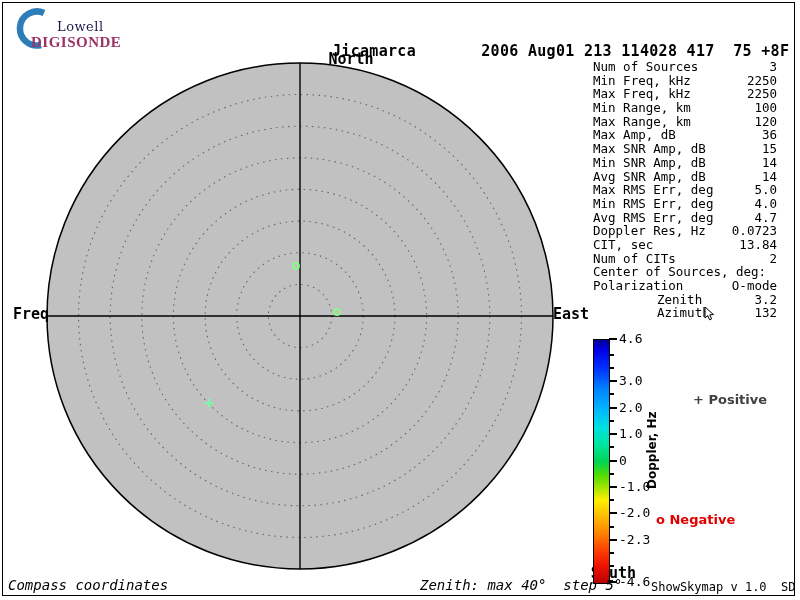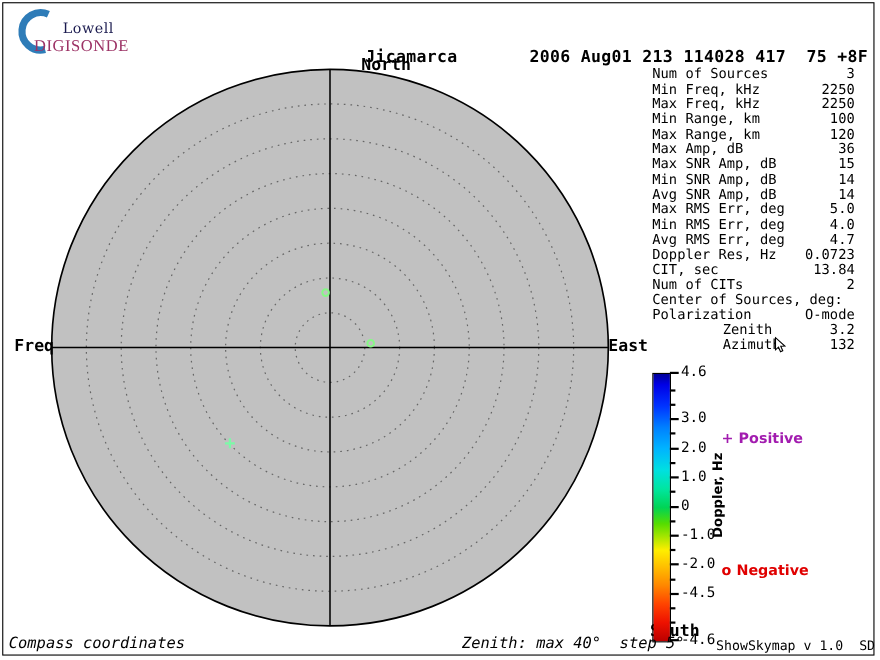--- a/index.html
+++ b/index.html
@@ -4,21 +4,21 @@
 <style>
   html,body{margin:0;padding:0;}
   body{
     width:800px;height:600px;position:relative;background:#ffffff;
     font-family:"DejaVu Sans Mono", monospace;color:#000;overflow:hidden;
   }
   .frame{position:absolute;left:2px;top:2px;width:791px;height:592px;border:1px solid #000;}
   
   .logo{position:absolute;left:10px;top:6px;width:200px;height:46px;}
   .logo-lowell{position:absolute;left:47px;top:13px;font-family:"DejaVu Serif",serif;font-size:13px;color:#1b1b4f;letter-spacing:.5px;}
-  .logo-digisonde{position:absolute;left:21px;top:28px;font-family:"Liberation Serif",serif;font-weight:normal;font-size:15px;color:#9c3265;letter-spacing:.5px;}
+  .logo-digisonde{position:absolute;left:21px;top:28px;font-family:"Liberation Serif",serif;font-weight:bold;font-size:15px;color:#9c3265;letter-spacing:.5px;}
   
   .header{position:absolute;left:332px;top:6px;font-weight:bold;font-size:15px;line-height:18px;letter-spacing:.3px;white-space:pre;}
   
   .dir{position:absolute;font-weight:bold;font-size:15px;}
   .dir-north{left:0;top:50px;width:702px;text-align:center;}
   .dir-south{left:0;top:564px;width:600px;text-align:right;padding-left:36px;}
   .dir-west{left:13px;top:305px;}
   .dir-east{left:553px;top:305px;}
   
   .stats{position:absolute;left:593px;top:60px;width:184px;font-size:12.5px;line-height:13.7px;}
@@ -117,37 +117,37 @@
     <div class="cbar-tick-label" style="top: 400.674px;">2.0</div>
     <div class="cbar-tick" style="left: 609px; width: 8px; top: 433.087px;"></div>
     <div class="cbar-tick-label" style="top: 427.087px;">1.0</div>
     <div class="cbar-tick" style="left: 609px; width: 8px; top: 459.5px;"></div>
     <div class="cbar-tick-label" style="top: 453.5px;">0</div>
     <div class="cbar-tick" style="left: 609px; width: 8px; top: 485.913px;"></div>
     <div class="cbar-tick-label" style="top: 479.913px;">-1.0</div>
     <div class="cbar-tick" style="left: 609px; width: 8px; top: 512.326px;"></div>
     <div class="cbar-tick-label" style="top: 506.326px;">-2.0</div>
     <div class="cbar-tick" style="left: 609px; width: 8px; top: 538.739px;"></div>
-    <div class="cbar-tick-label" style="top: 532.739px;">-4.5</div>
+    <div class="cbar-tick-label" style="top: 532.739px;">-2.3</div>
     <div class="cbar-tick" style="left: 609px; width: 8px; top: 581px;"></div>
     <div class="cbar-tick-label" style="top: 575px;">-4.6</div>
     <div class="cbar-tick" style="left: 609px; width: 5px; top: 353.848px;"></div>
     <div class="cbar-tick" style="left: 609px; width: 5px; top: 367.054px;"></div>
     <div class="cbar-tick" style="left: 609px; width: 5px; top: 393.467px;"></div>
     <div class="cbar-tick" style="left: 609px; width: 5px; top: 419.88px;"></div>
     <div class="cbar-tick" style="left: 609px; width: 5px; top: 446.293px;"></div>
     <div class="cbar-tick" style="left: 609px; width: 5px; top: 472.707px;"></div>
     <div class="cbar-tick" style="left: 609px; width: 5px; top: 499.12px;"></div>
     <div class="cbar-tick" style="left: 609px; width: 5px; top: 525.533px;"></div>
     <div class="cbar-tick" style="left: 609px; width: 5px; top: 551.946px;"></div>
     <div class="cbar-tick" style="left: 609px; width: 5px; top: 565.152px;"></div>
   </div>
 <div class="cbar-title">Doppler, Hz</div>
 
-<div class="legend legend-pos" style="color: #a21caf;"><span>+</span> <span>Positive</span></div>
+<div class="legend legend-pos" style="color: #404040; margin-left: 37px;"><span>+</span> <span>Positive</span></div>
 <div class="legend legend-neg" style="color: rgb(224, 0, 0);"><span>o</span> <span>Negative</span></div>
 
 <svg class="cursor" width="14" height="16">
   <path d="M1,1 L1,12 L3.7,9.6 L5.6,13.8 L7.6,12.9 L5.8,8.8 L9.5,8.6 Z" fill="#fff" stroke="#000" stroke-width="1"></path>
 </svg>
 
 <div class="footer-left">Compass coordinates</div>
 <div class="footer-center">Zenith: max 40°  step 5°</div>
 <div class="footer-right">ShowSkymap v 1.0  SD v 4.2</div>
 

